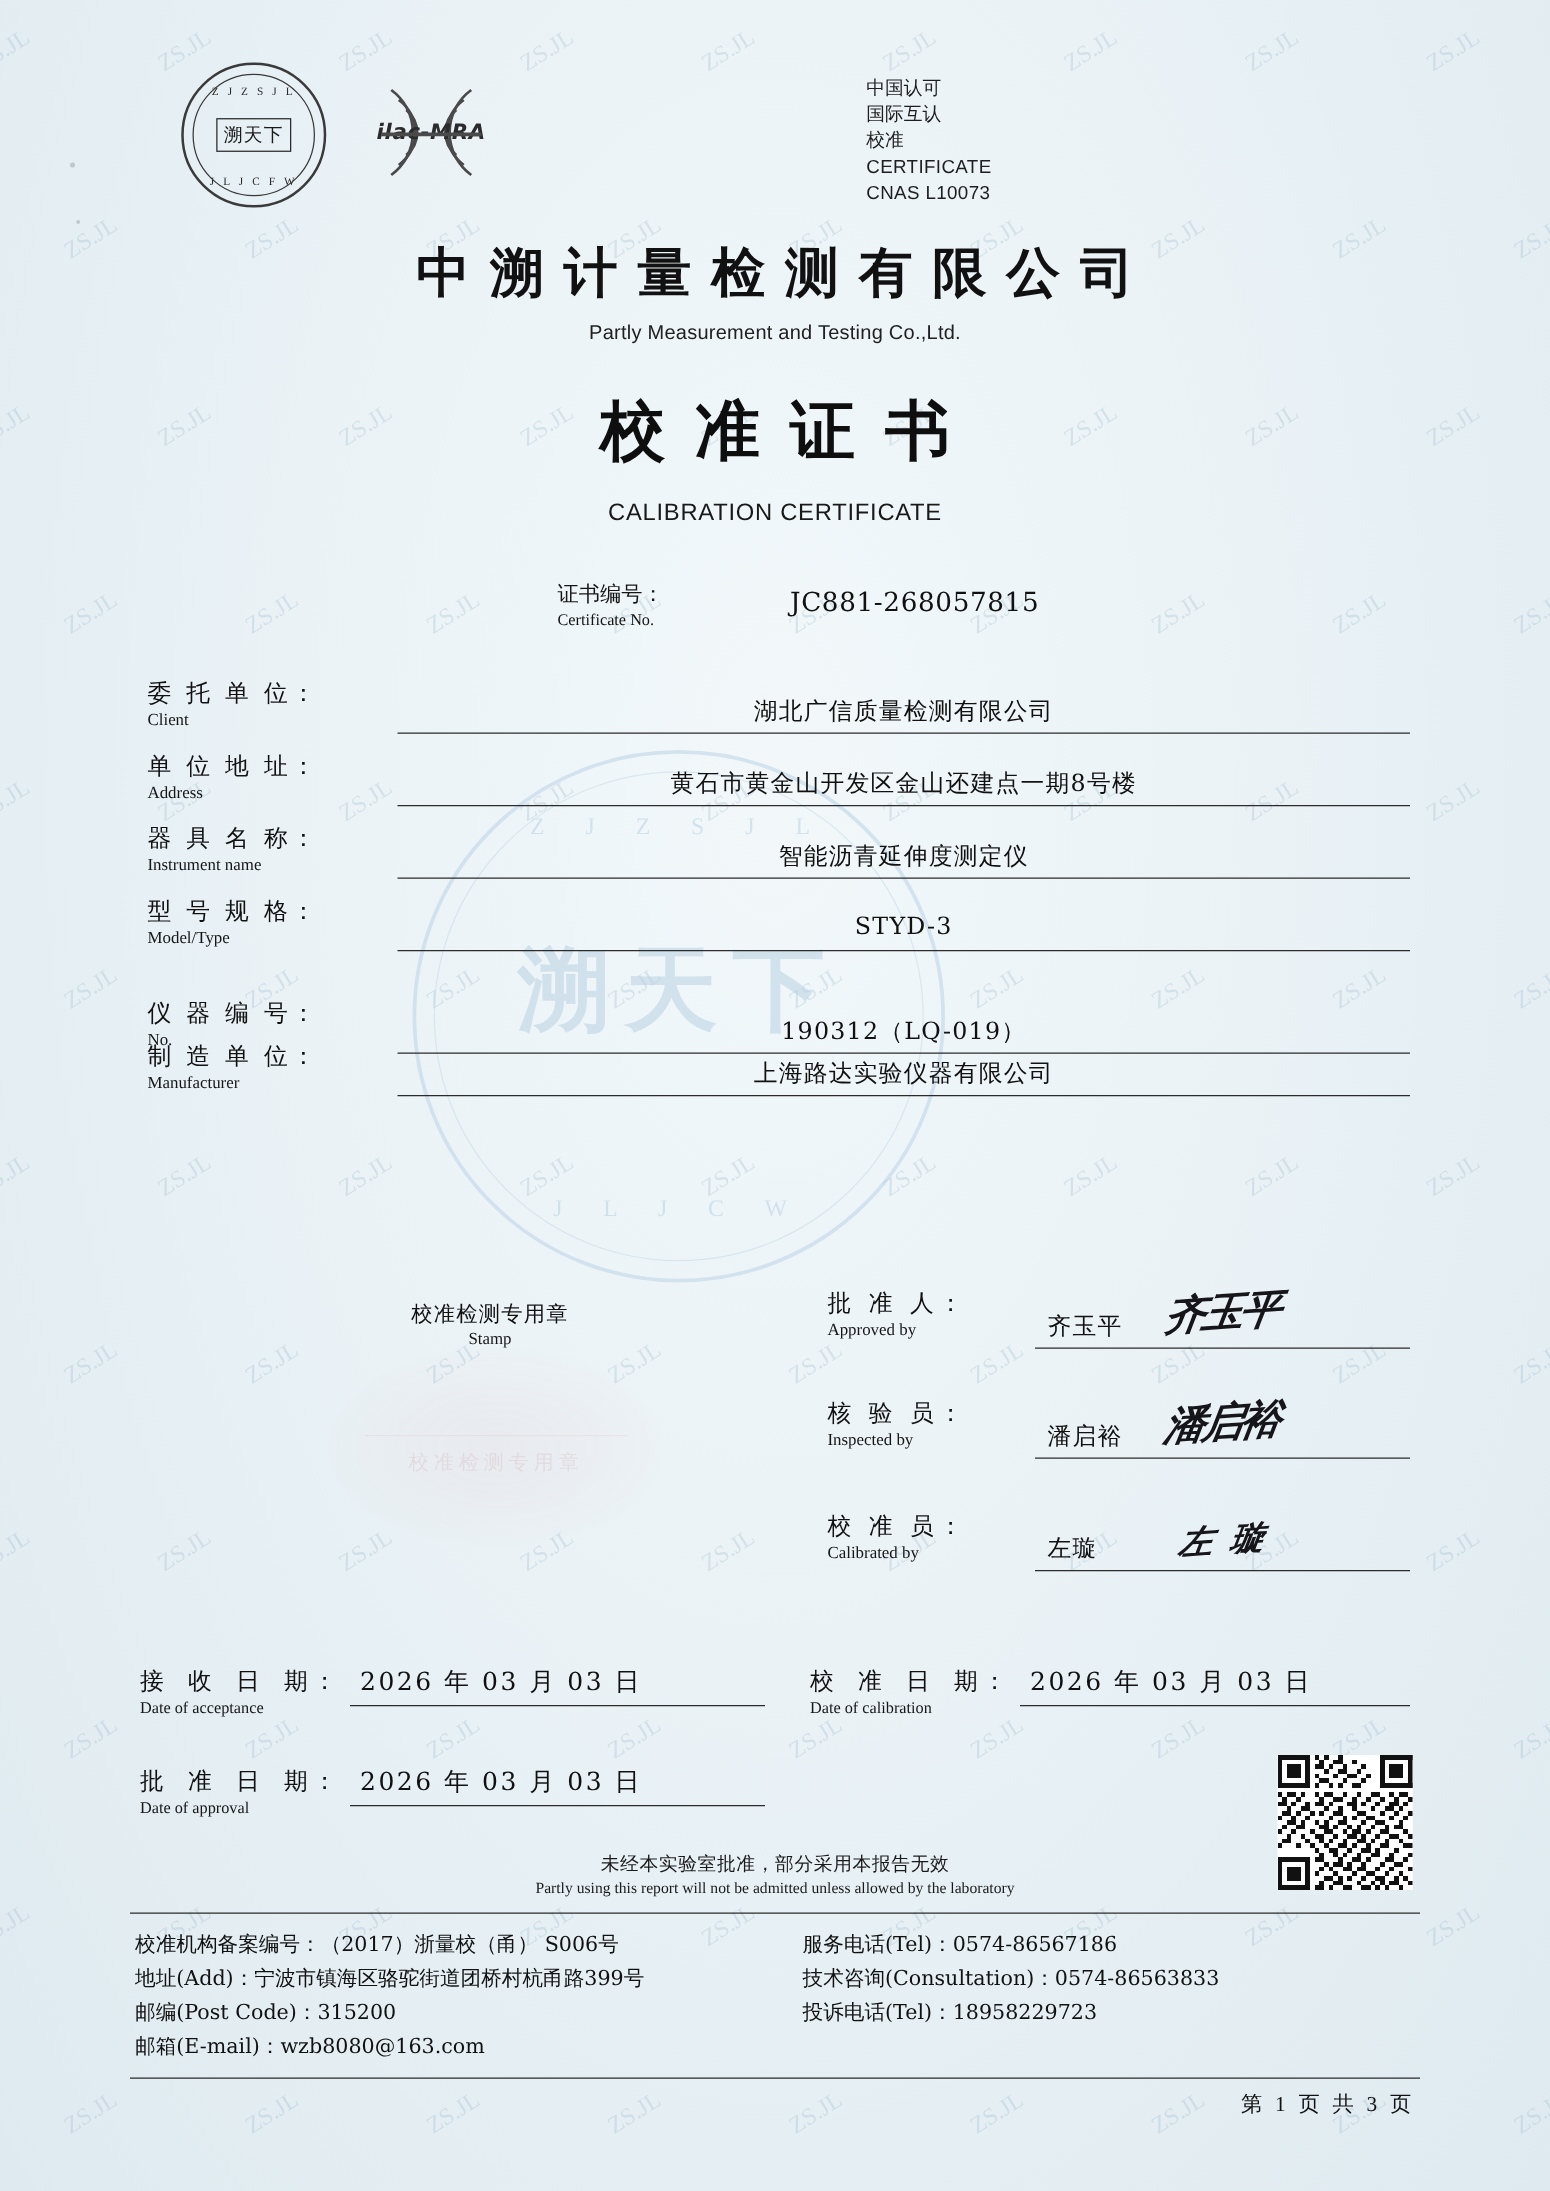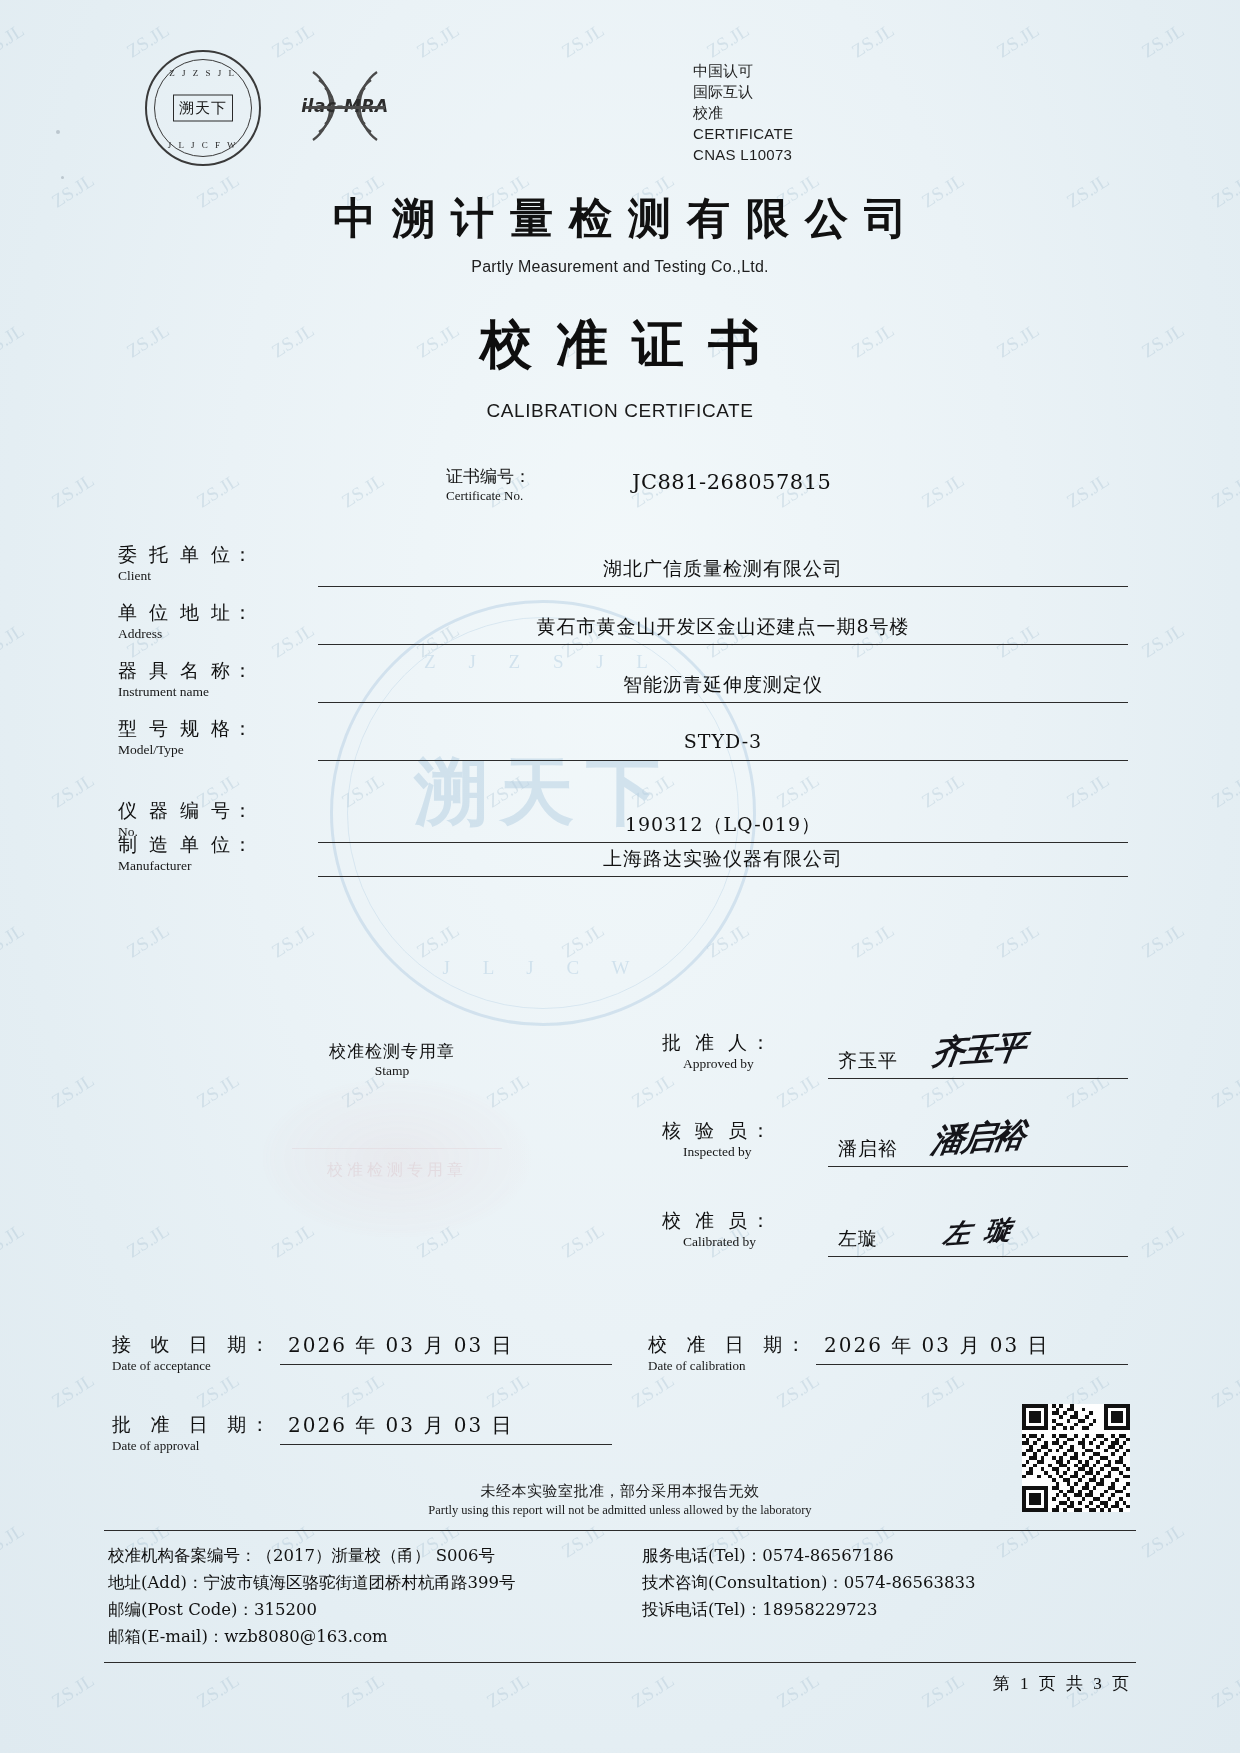--- a/index.html
+++ b/index.html
@@ -365,21 +365,20 @@
     font-family: "DejaVu Serif", serif;
     white-space: nowrap;
   }
   .sigrow .lab-en {
     position: absolute;
     left: 0; top: 26px;
     font-size: 13.5px;
     color: #161616;
     font-family: "Liberation Serif", serif;
     white-space: nowrap;
-    margin-left: 21px;
   }
   .sigrow .line {
     position: absolute;
     left: 166px;
     right: 0;
     top: 48px;
     border-bottom: 1.3px solid #2b2b2b;
   }
   .sigrow .name {
     position: absolute;

